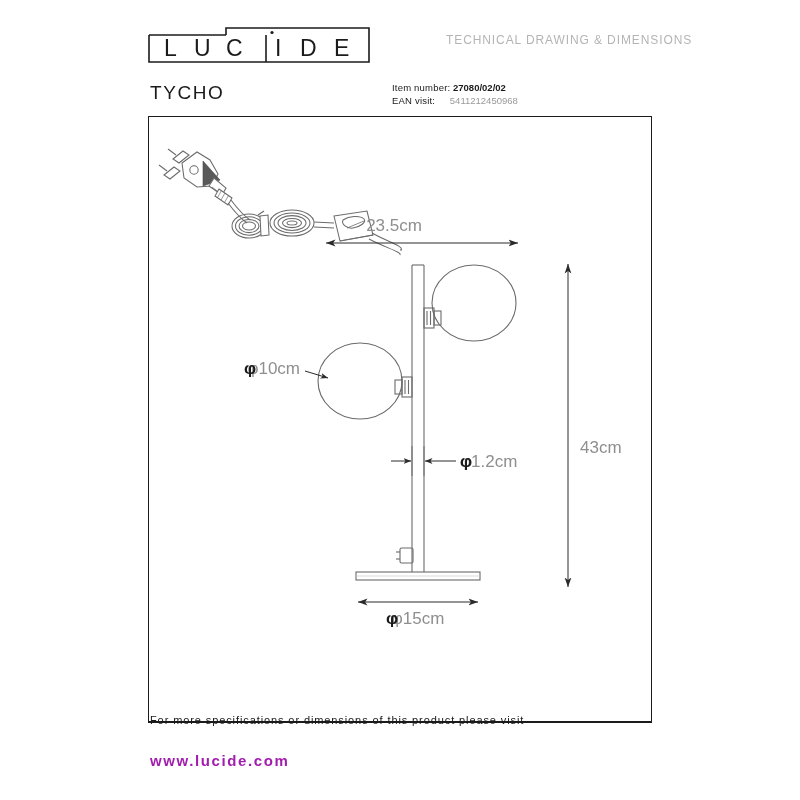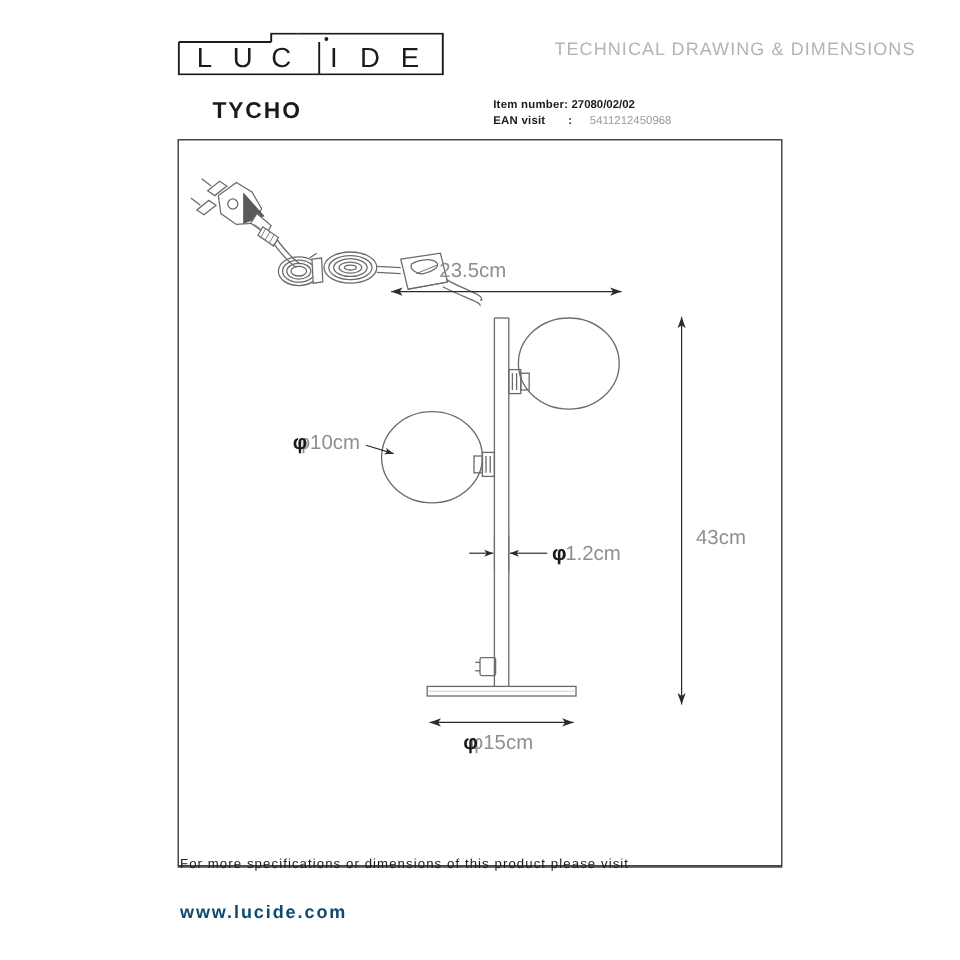--- a/index.html
+++ b/index.html
@@ -20,54 +20,52 @@
     position: absolute;
     left: 148px;
     top: 27px;
     width: 222px;
     height: 36px;
   }
   #logo-svg { display: block; }
 
   #tagline {
     position: absolute;
-    left: 462px;
+    left: 446px;
     top: 33px;
-    font-size: 15px;
+    font-size: 12px;
     letter-spacing: 0.9px;
     color: #b4b4b4;
     white-space: nowrap;
   }
 
   #product-title {
     position: absolute;
     left: 150px;
     top: 82px;
     font-size: 19px;
-    font-weight: 700;
+    font-weight: 400;
     letter-spacing: 1.6px;
     color: #1a1a1a;
     white-space: nowrap;
-    margin-left: 27px;
   }
 
   #code-block {
     position: absolute;
     left: 392px;
     top: 81px;
     font-size: 9.5px;
     line-height: 13px;
     color: #9a9a9a;
     white-space: nowrap;
   }
   #code-block .lbl {
-    font-weight: 700;
+    font-weight: 400;
     color: #1a1a1a;
     letter-spacing: 0.2px;
-    margin-left: 19px;
   }
   #code-block .item-val {
     font-weight: 700;
     color: #1a1a1a;
   }
   #code-block .ean-val {
     color: #9a9a9a;
     margin-left: 12px;
   }
 
@@ -109,21 +107,21 @@
     color: #1a1a1a;
     white-space: nowrap;
   }
   #footer-line2 {
     position: absolute;
     left: 150px;
     top: 752px;
     font-size: 15px;
     font-weight: 700;
     letter-spacing: 1.6px;
-    color: #0c4a6e;
+    color: #a21caf;
     white-space: nowrap;
   }
 </style>
 </head>
 <body>
 
 <div id="logo-box">
   <svg id="logo-svg" width="222" height="36" viewBox="0 0 222 36">
 
     <path d="M1,8 L1,35 L118,35" fill="none" stroke="#1b1b1b" stroke-width="1.6"></path>

